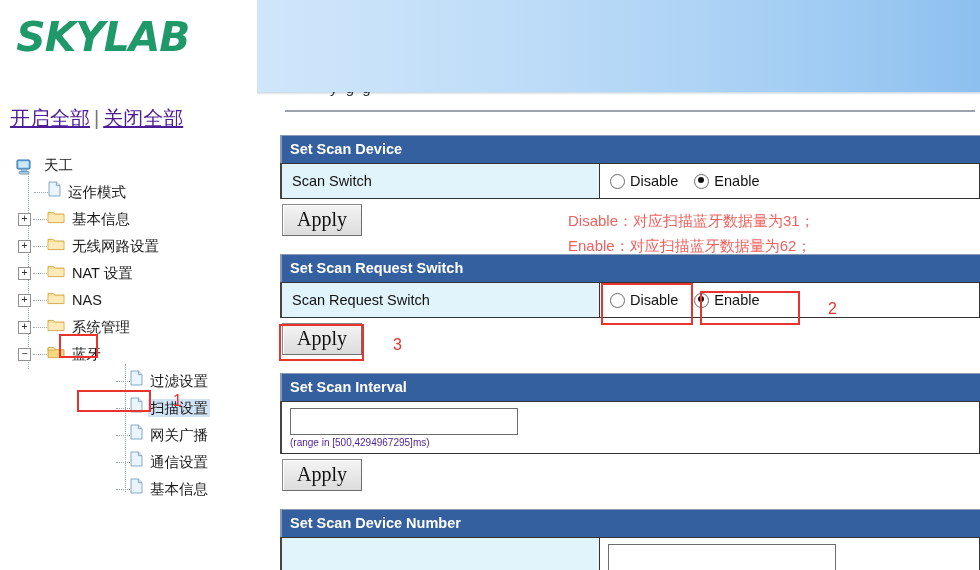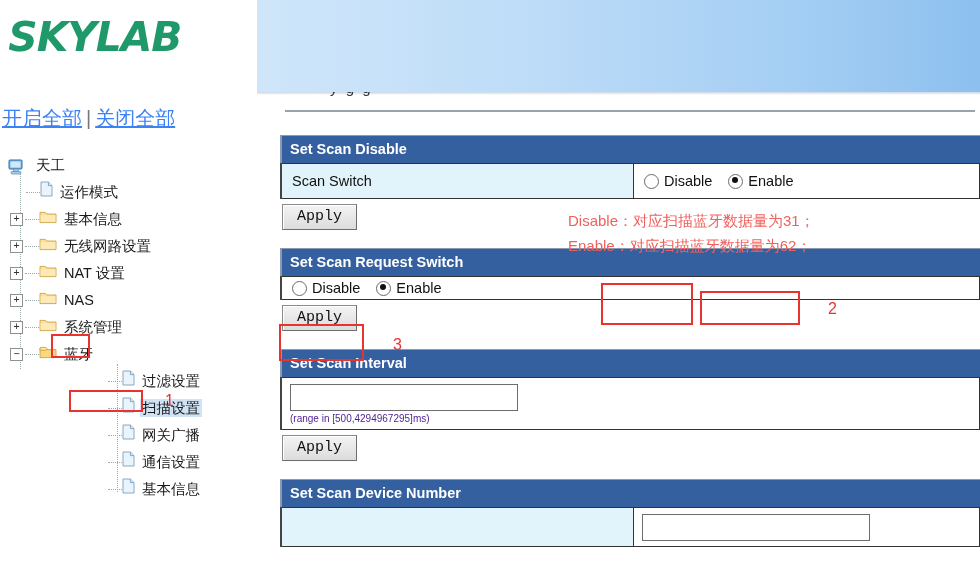--- a/index.html
+++ b/index.html
@@ -6,38 +6,38 @@
     margin: 0; padding: 0;
     width: 980px; height: 570px;
     overflow: hidden;
     background: #ffffff;
     font-family: "Liberation Sans", "DejaVu Sans", sans-serif;
   }
   #root { position: relative; width: 980px; height: 570px; background:#fff; }
 
   
   #left-panel {
-    position: absolute; left: 0; top: 0; width: 258px; height: 570px;
+    position: absolute; left: 8px; top: 0; width: 258px; height: 570px;
     background: #ffffff;
     padding-left: 16px;
   }
   #logo {
     position: absolute; left: 10px; top: 14px;
     font-family: "DejaVu Sans", sans-serif;
     font-size: 40px; font-weight: 800; font-style: italic;
     letter-spacing: -1px;
     color: #1f9969;
     transform: scaleX(1.02);
   }
   #banner-links {
     position: absolute; left: 2px; top: 105px;
     font-size: 20px; color: #1b4f9c; white-space: nowrap;
   }
   #banner-links a {
-    color: #3b82f6; text-decoration: underline; cursor: pointer;
+    color: #4c1d95; text-decoration: underline; cursor: pointer;
   }
   #banner-links .sep { color:#777; padding: 0 4px; text-decoration:none; }
 
   
   #tree { position: absolute; left: 4px; top: 152px; width: 250px; font-size: 14.5px; color:#222; }
   .tnode { position: relative; height: 27px; line-height: 27px; white-space: nowrap; }
   .tnode .lbl { font-size: 14.5px; color: #1a1a1a; padding: 1px 2px; }
   .tnode.sel .lbl { background: #cfe3f5; }
 
   .expander {
@@ -80,21 +80,21 @@
 
   .section { width: 700px; margin-bottom: 0; }
   .sec-head {
     background:#35609f; color:#ffffff; font-weight:bold; font-size:14.5px;
     padding: 4px 8px 5px 8px; height:18px; line-height:18px;
     border-left:2px solid #8a9ab5; border-top:1px solid #8a9ab5;
     box-sizing:content-box;
   }
   .row { display:flex; border-left:2px solid #444; }
   .cell-label {
-    width: 352px; background:#e2f4fb; border:1px solid #333; border-left:none;
+    width: 318px; background:#e2f4fb; border:1px solid #333; border-left:none;
     font-size:14.5px; color:#111; padding:9px 10px; box-sizing:border-box;
   }
   .cell-value {
     flex:1; background:#ffffff; border:1px solid #333; border-left:none;
     font-size:14.5px; color:#111; padding:3px 10px; box-sizing:border-box;
     display:flex; align-items:center;
   }
   .cell-label.tall { padding-top:20px; }
   .cell-value.stack { display:block; padding:6px 8px 5px 8px; }
 
@@ -107,22 +107,22 @@
   .radio.checked::after {
     content:""; position:absolute; left:2.4px; top:2.4px;
     width:6.5px; height:6.5px; border-radius:50%; background:#111;
   }
   .radio-label { font-size:14.5px; color:#111; margin-right:16px; }
 
   .apply-btn {
     margin:5px 0 0 2px;
     background: linear-gradient(to bottom,#f4f4f4,#dcdcdc);
     border:1px solid #8a8a8a; border-right-color:#6d6d6d; border-bottom-color:#6d6d6d;
-    padding:3px 14px 4px 14px; font-size:15px; color:#111;
-    font-family:Liberation Mono, monospace; cursor:pointer;
+    padding:3px 14px 4px 14px; font-size:20px; color:#111;
+    font-family:Liberation Serif, serif; cursor:pointer;
     box-shadow: inset 1px 1px 0 #ffffff;
   }
 
   .txtbox {
     width:228px; height:27px; border:1px solid #6d6d6d; background:#fff;
     box-sizing:border-box; display:block;
   }
   .hint { font-size:10px; color:#4c1d95; margin-top:2px; }
 
   .gap { height:18px; }
@@ -224,21 +224,21 @@
   </div>
 
   <div id="top-banner"></div>
   <div id="top-banner-shadow"></div>
   <div id="cut-text"><span>y  g        g</span></div>
   <div id="hrule"></div>
 
   <div id="main">
 
     <div class="section">
-      <div class="sec-head">Set Scan Disable</div>
+      <div class="sec-head">Set Scan Device</div>
       <div class="row">
         <div class="cell-label">Scan Switch</div>
         <div class="cell-value">
           <span class="radio-wrap">
             <span class="radio"></span>
             <span class="radio-label">Disable</span>
           </span>
           <span class="radio-wrap">
             <span class="radio checked"></span>
             <span class="radio-label">Enable</span>
@@ -246,20 +246,21 @@
         </div>
       </div>
       <button class="apply-btn">Apply</button>
     </div>
 
     <div class="gap"></div>
 
     <div class="section">
       <div class="sec-head">Set Scan Request Switch</div>
       <div class="row">
+        <div class="cell-label">Scan Request Switch</div>
         <div class="cell-value">
           <span class="radio-wrap">
             <span class="radio"></span>
             <span class="radio-label">Disable</span>
           </span>
           <span class="radio-wrap">
             <span class="radio checked"></span>
             <span class="radio-label">Enable</span>
           </span>
         </div>

